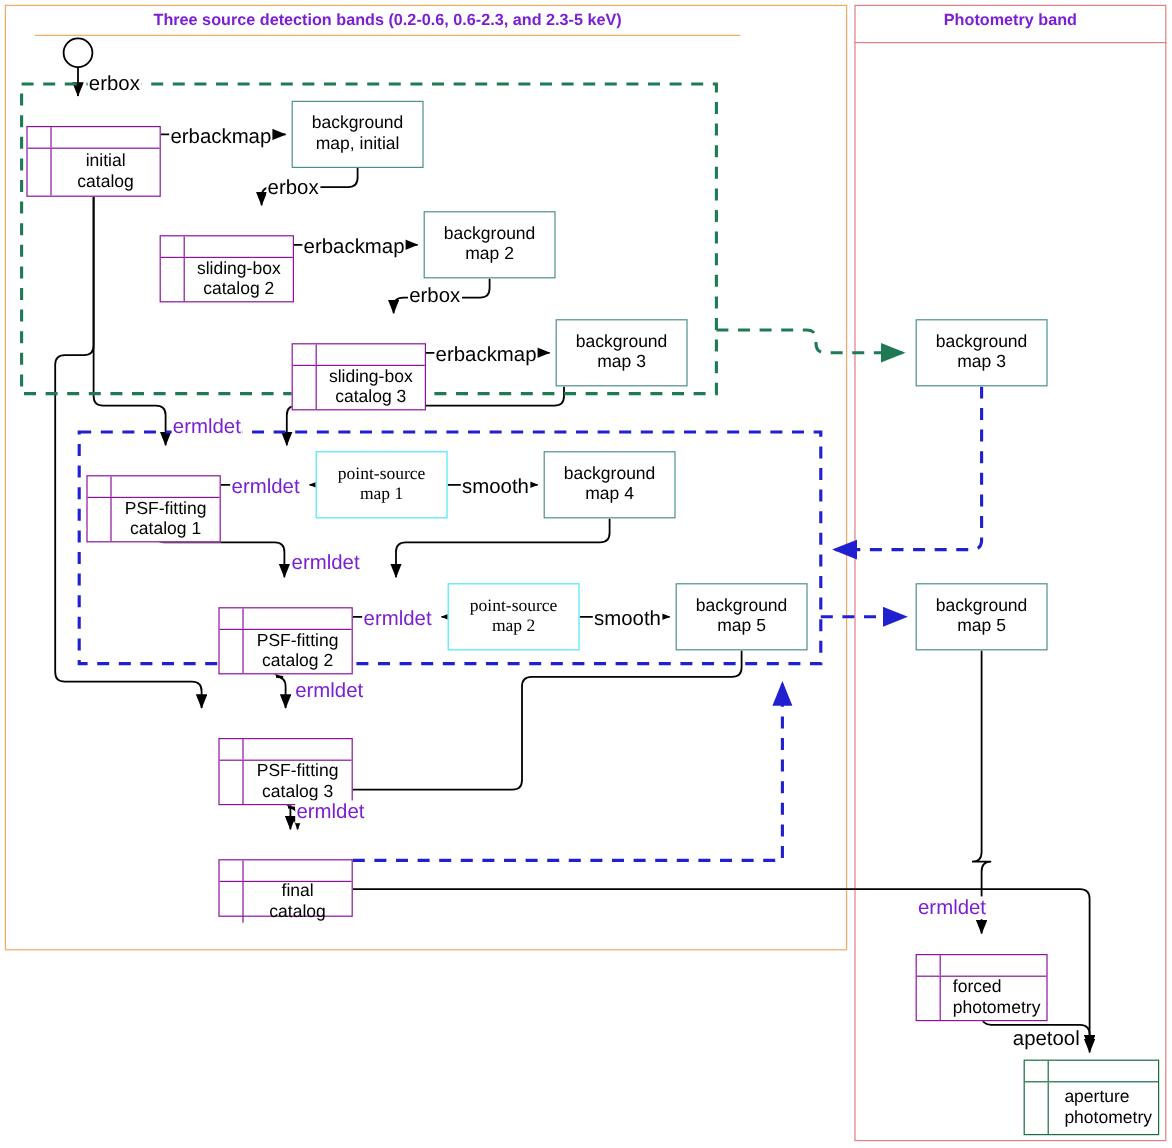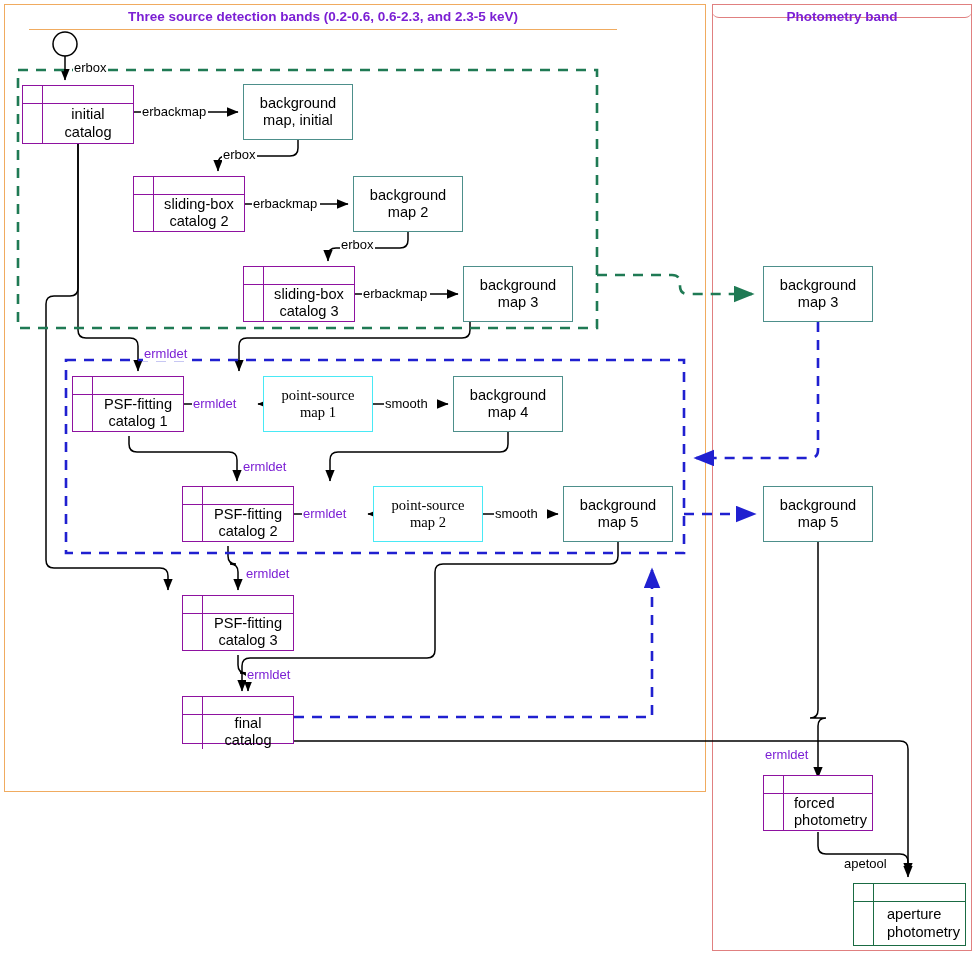--- a/index.html
+++ b/index.html
@@ -89,57 +89,57 @@
   }
   .node.tbl .hdr { border-bottom: 1.4px solid currentColor; }
   .node.tbl .stub { border-right: 1.4px solid currentColor; }
   .node.tbl .hdr-inner {
     width: 20px; height: 100%;
     box-sizing: border-box;
     border-right: 1.4px solid currentColor;
   }
 
   
-  .n-purple { color: #8e12a0; border: 1.4px solid #8e12a0; }
+  .n-purple { color: #8e12a0; border: 1.4px solid #8e12a0; margin-top: 20px; }
   .n-purple .txt { color: #000; }
   
   .n-green  { color: #1a6b43; border: 1.4px solid #1a6b43; }
   .n-green .txt { color: #000; }
   
   .n-teal   { color: #4d8f8b; border: 1.4px solid #4d8f8b; }
   .n-teal .txt { color: #000; }
   
   .n-cyan   { color: #49e9f5; border: 1.4px solid #49e9f5; }
   .n-cyan .txt { color: #000; font-family: Liberation Serif, serif; }
 
   
   .txt-right .txt { justify-content: flex-end; text-align: left; padding-right: 5px; }
 
   
   .elabel {
     position: absolute;
-    font-size: 13px;
+    font-size: 17px;
     color: #000000;
     background: #ffffff;
     white-space: nowrap;
     line-height: 1;
     padding: 1px 1px;
   }
   .elabel.purple { color: #7b1fd4; }
 </style>
 </head>
 <body>
 
 <div id="stage">
 
   <div class="group-box group-detect" style="left:4px; top:4px; width:702px; height:788px;"></div>
   <div class="group-title group-detect-title" style="left:4px; top:4px; width:588px; height:26px;margin-left:25px;">Three source detection bands (0.2-0.6, 0.6-2.3, and 2.3-5 keV)</div>
 
   <div class="group-box group-phot" style="left:712px; top:4px; width:260px; height:947px;"></div>
-  <div class="group-title group-phot-title" style="left:712px; top:4px; width:260px; height:14px;border-radius:11px;">Photometry band</div>
+  <div class="group-title group-phot-title" style="left:712px; top:4px; width:260px; height:32px;">Photometry band</div>
 
   <svg class="layer" viewBox="0 0 977 957" xmlns="http://www.w3.org/2000/svg">
     <defs>
       <marker id="ah-k" markerWidth="9" markerHeight="9" refX="7.6" refY="3.2" orient="auto" markerUnits="strokeWidth">
         <path d="M0,0 L8,3.2 L0,6.4 z" fill="#000"></path>
       </marker>
       <marker id="ah-g" markerWidth="9" markerHeight="9" refX="7.0" refY="3.2" orient="auto" markerUnits="strokeWidth">
         <path d="M0,0 L8,3.2 L0,6.4 z" fill="#1f7a54"></path>
       </marker>
       <marker id="ah-b" markerWidth="9" markerHeight="9" refX="7.0" refY="3.2" orient="auto" markerUnits="strokeWidth">

